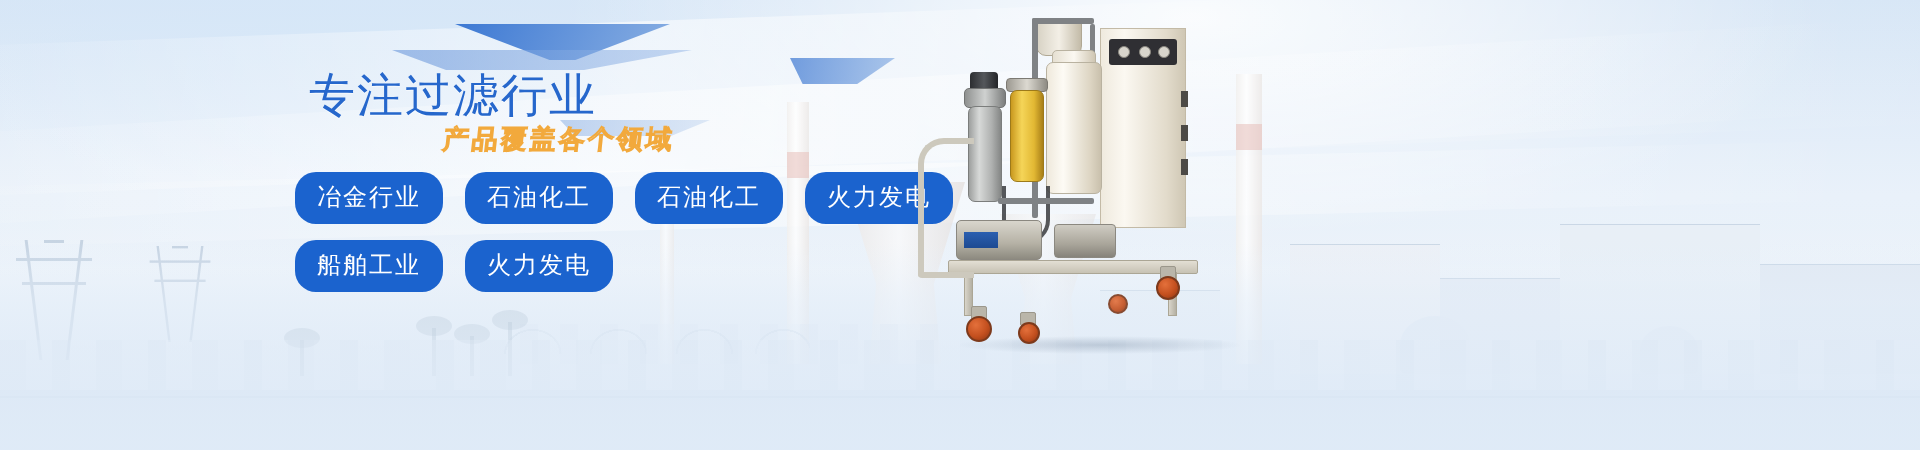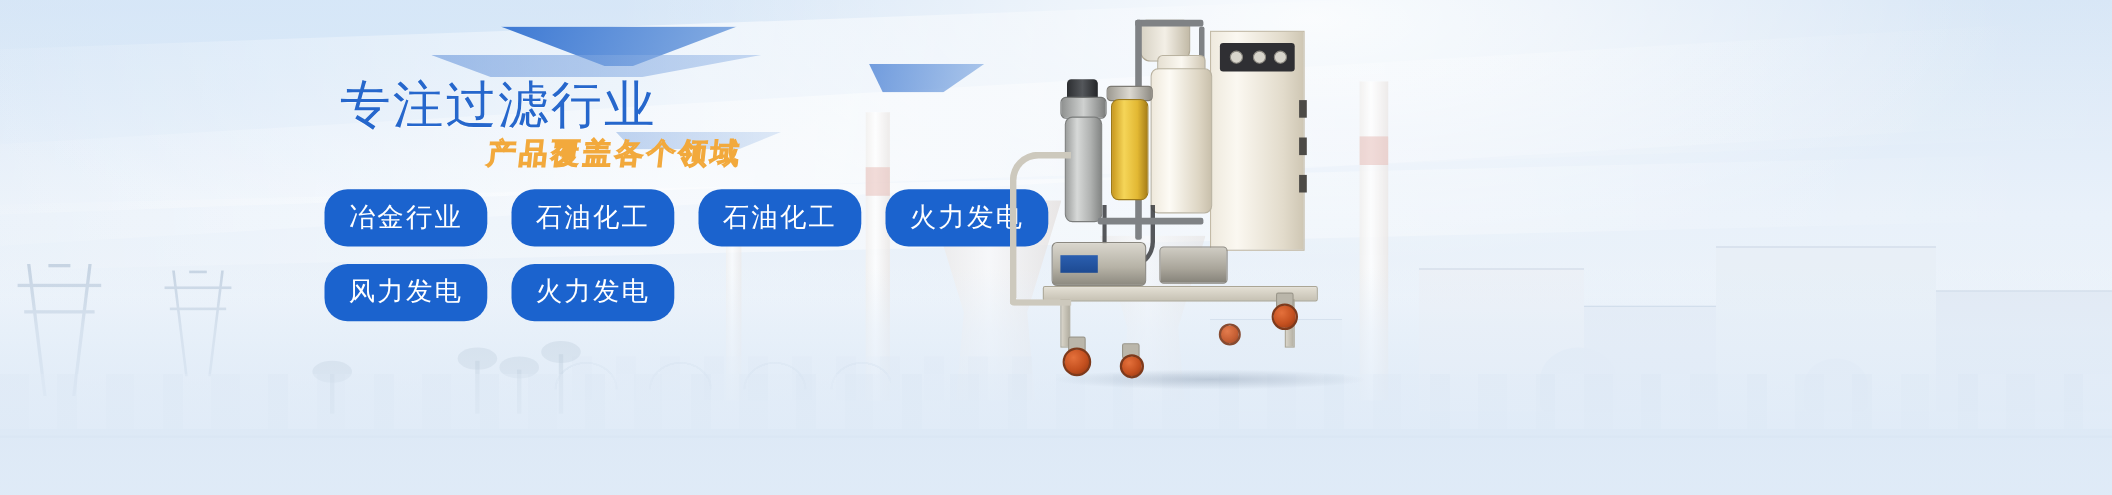--- a/index.html
+++ b/index.html
@@ -464,21 +464,21 @@
       <span class="headline">专注过滤行业</span>
     </div>
     <div class="subline">产品覆盖各个领域</div>
   </div>
 
   <div class="tags">
     <div class="tag">冶金行业</div>
     <div class="tag">石油化工</div>
     <div class="tag">石油化工</div>
     <div class="tag">火力发电</div>
-    <div class="tag">风力发电</div>
+    <div class="tag">船舶工业</div>
     <div class="tag">火力发电</div>
   </div>
 
   <div class="product">
     <div class="prod-shadow"></div>
 
     <div class="cabinet">
       <div class="cab-panel">
         <div class="cab-dial d1"></div>
         <div class="cab-dial d2"></div>

